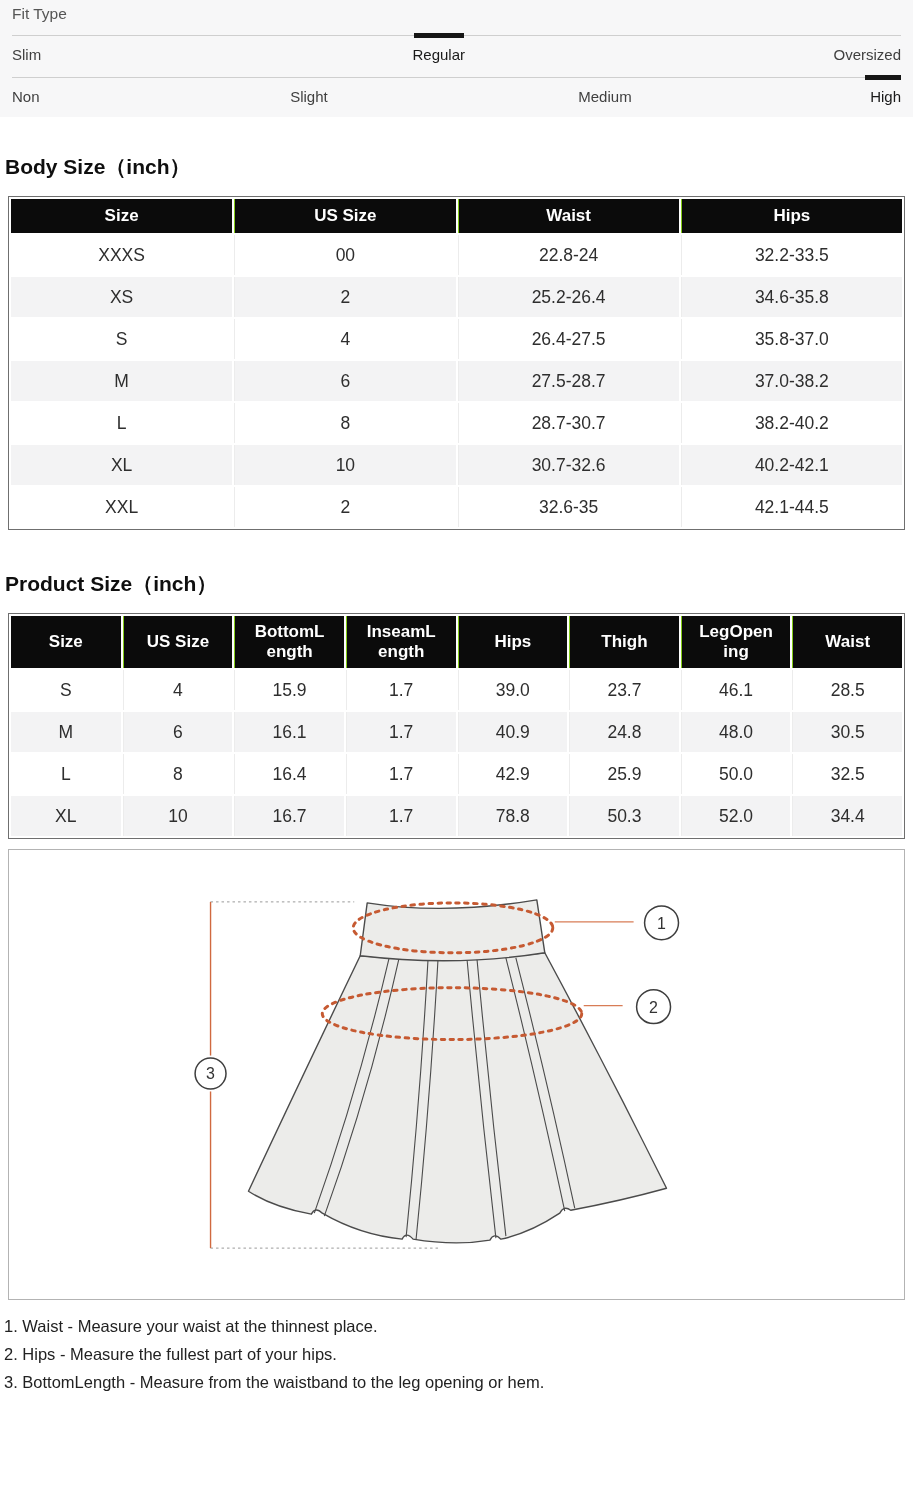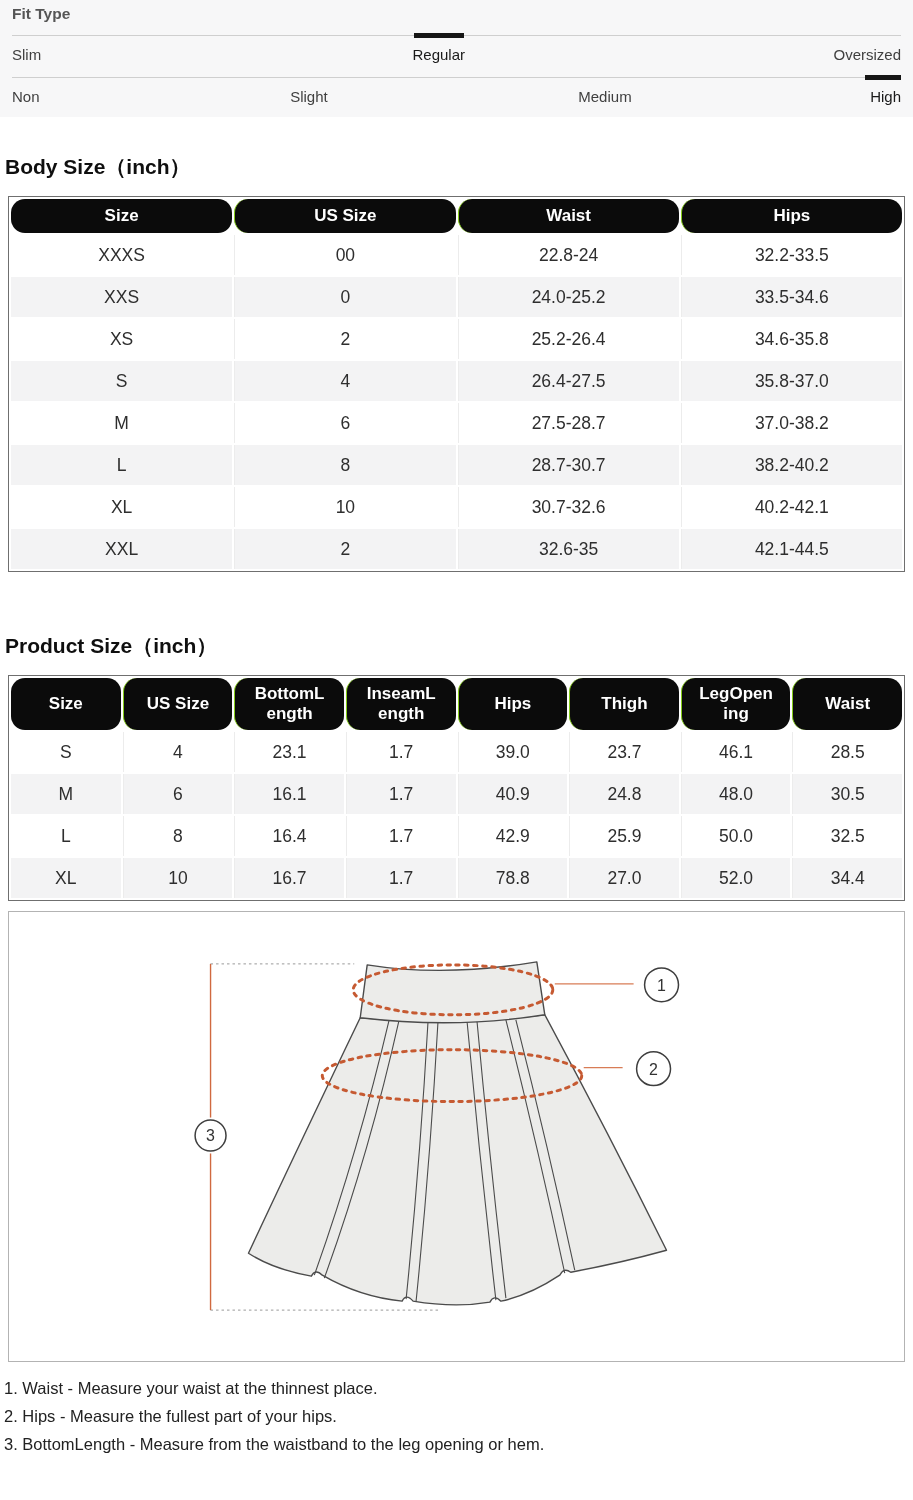--- a/index.html
+++ b/index.html
@@ -14,21 +14,20 @@
   
   .fit-strip {
     background: #f7f7f8;
     padding: 2px 12px 9px 12px;
   }
   .strip-label {
     font-size: 15.5px;
     color: #555;
     line-height: 20px;
     margin-top: 2px;
-    font-weight: bold;
   }
   .strip-label.second { margin-top: 22px; }
   .scale-line {
     position: relative;
     height: 1px;
     background: #cfcfcf;
     margin-top: 11px;
   }
   .scale-marker {
     position: absolute;
@@ -54,21 +53,21 @@
   .sel { color: #1a1a1a; }
 
   
   h2.size-title {
     font-size: 21px;
     font-weight: bold;
     color: #0f0f0f;
     margin: 38px 8px 0 5px;
     line-height: 24px;
   }
-  h2.size-title.product { margin-top: 62px; }
+  h2.size-title.product { margin-top: 42px; }
 
   
   table.size-table {
     width: 897px;
     margin: 17px 8px 0 8px;
     border: 1px solid #6f6f6f;
     border-collapse: separate;
     border-spacing: 2px;
     background: #fff;
     table-layout: fixed;
@@ -77,21 +76,20 @@
     background: #0b0b0b;
     color: #fff;
     font-weight: bold;
     font-size: 17px;
     text-align: center;
     vertical-align: middle;
     white-space: pre-line;
     line-height: 1.18;
     height: 34px;
     padding: 2px 1px;
-    border-radius: 14px;
   }
   table.product th { height: 52px; }
   table.size-table th + th { border-left: 1px solid #84cc16; }
   table.size-table td {
     text-align: center;
     vertical-align: middle;
     font-size: 17.5px;
     color: #2e2e2e;
     height: 40px;
     background: #fff;
@@ -161,26 +159,20 @@
         <th>Waist</th>
         <th>Hips</th>
       </tr>
     </thead>
     <tbody>
         <tr>
           <td>XXXS</td>
           <td>00</td>
           <td>22.8-24</td>
           <td>32.2-33.5</td>
-        </tr>
-        <tr>
-          <td>XXS</td>
-          <td>0</td>
-          <td>24.0-25.2</td>
-          <td>33.5-34.6</td>
         </tr>
         <tr>
           <td>XS</td>
           <td>2</td>
           <td>25.2-26.4</td>
           <td>34.6-35.8</td>
         </tr>
         <tr>
           <td>S</td>
           <td>4</td>
@@ -228,21 +220,21 @@
         <th>Thigh</th>
         <th>LegOpen
 ing</th>
         <th>Waist</th>
       </tr>
     </thead>
     <tbody>
         <tr>
           <td>S</td>
           <td>4</td>
-          <td>23.1</td>
+          <td>15.9</td>
           <td>1.7</td>
           <td>39.0</td>
           <td>23.7</td>
           <td>46.1</td>
           <td>28.5</td>
         </tr>
         <tr>
           <td>M</td>
           <td>6</td>
           <td>16.1</td>
@@ -261,21 +253,21 @@
           <td>25.9</td>
           <td>50.0</td>
           <td>32.5</td>
         </tr>
         <tr>
           <td>XL</td>
           <td>10</td>
           <td>16.7</td>
           <td>1.7</td>
           <td>78.8</td>
-          <td>27.0</td>
+          <td>50.3</td>
           <td>52.0</td>
           <td>34.4</td>
         </tr>
       </tbody>
   </table>
 
 
   <div class="diagram-box">
     <svg viewBox="0 0 897 450">
 

